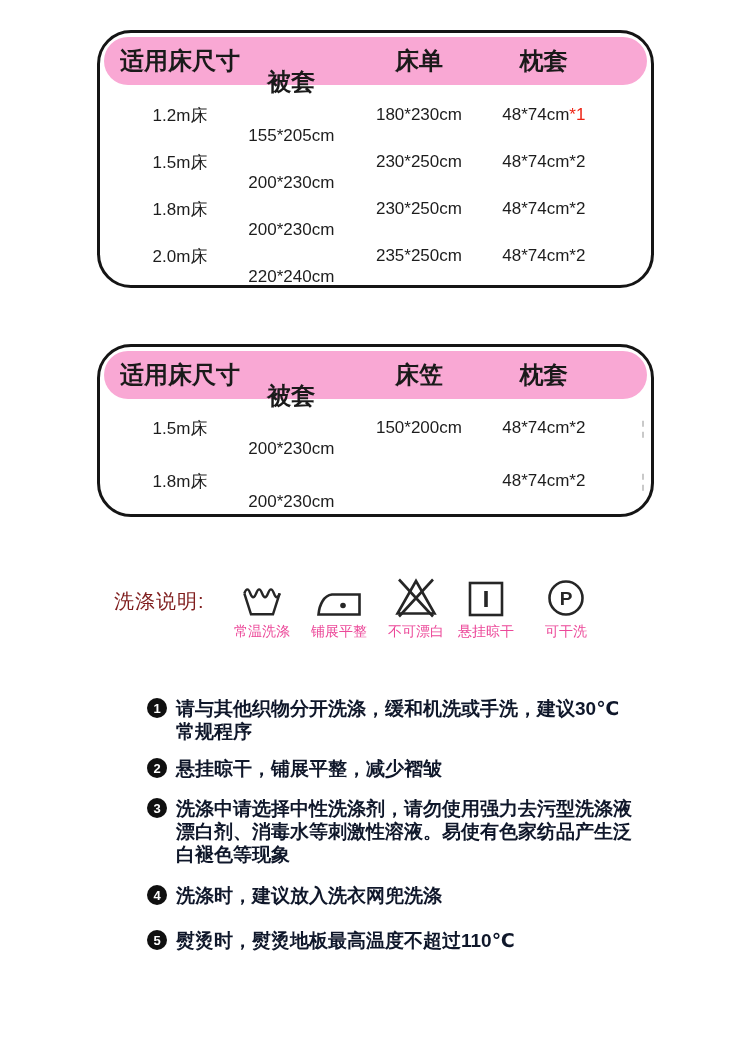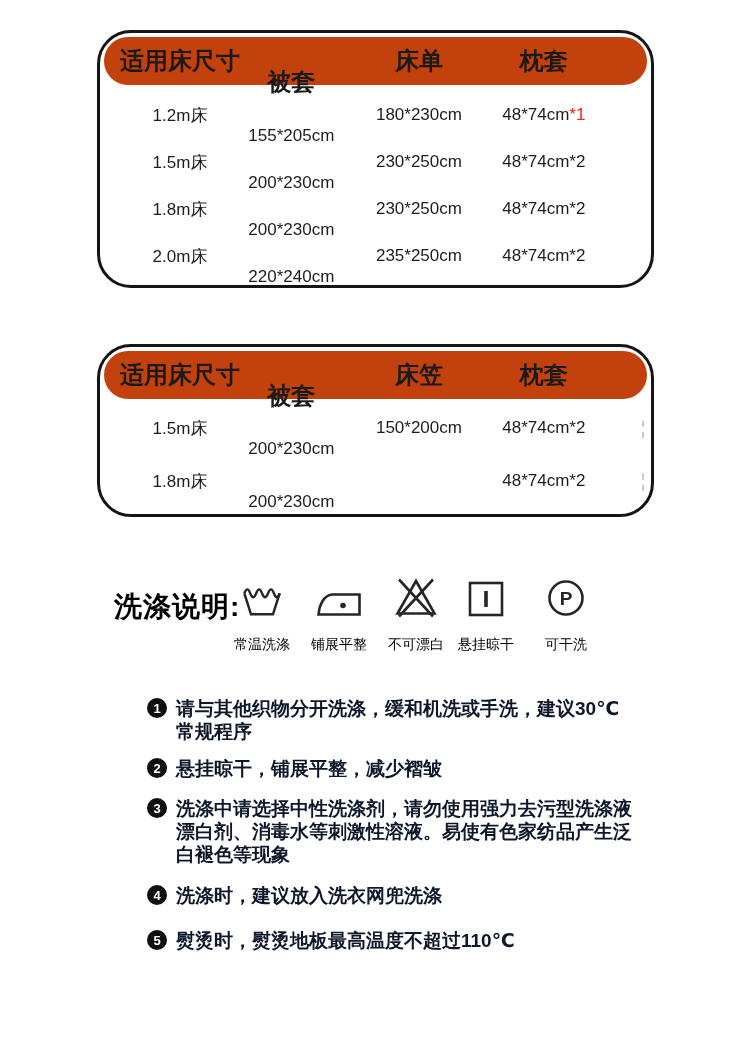--- a/index.html
+++ b/index.html
@@ -25,21 +25,21 @@
     border-radius: 34px;
     background: #ffffff;
   }
   .size-table.t1 { top: 30px; height: 258px; }
   .size-table.t2 { top: 344px; height: 173px; }
 
   .pill {
     position: absolute;
     top: 4px; left: 4px; right: 4px;
     height: 48px;
-    background: #c2410c;
+    background: #f9a8d4;
     border-radius: 27px;
   }
   .pill .cell {
     font-weight: bold;
     font-size: 24px;
     color: #1a1a1a;
   }
   .cell {
     position: absolute;
     top: 50%;
@@ -72,46 +72,46 @@
     transform: translateY(-42%);
     height: 17px;
     border-left: 2px dashed #c9c9c9;
   }
 
   
   .wash-title {
     position: absolute;
     left: 114px;
     top: 588px;
-    font-size: 28px;
-    font-weight: bold;
-    color: #000000;
+    font-size: 20px;
+    font-weight: normal;
+    color: #7f1d1d;
     letter-spacing: 1px;
   }
   .wash-item {
     position: absolute;
     top: 576px;
     width: 80px;
     text-align: center;
   }
   .wi-1 { left: 222px; }
   .wi-2 { left: 299px; }
   .wi-3 { left: 376px; }
   .wi-4 { left: 446px; }
   .wi-5 { left: 526px; }
   .wash-icon {
     height: 42px;
     display: flex;
     align-items: flex-end;
     justify-content: center;
   }
   .wash-label {
-    margin-top: 18px;
+    margin-top: 5px;
     font-size: 14px;
-    color: #000000;
+    color: #ec4899;
     white-space: nowrap;
   }
   .wash-icon svg { display: block; }
   .stroke {
     fill: none;
     stroke: #262626;
     stroke-width: 2.6;
     stroke-miterlimit: 10;
   }
 

